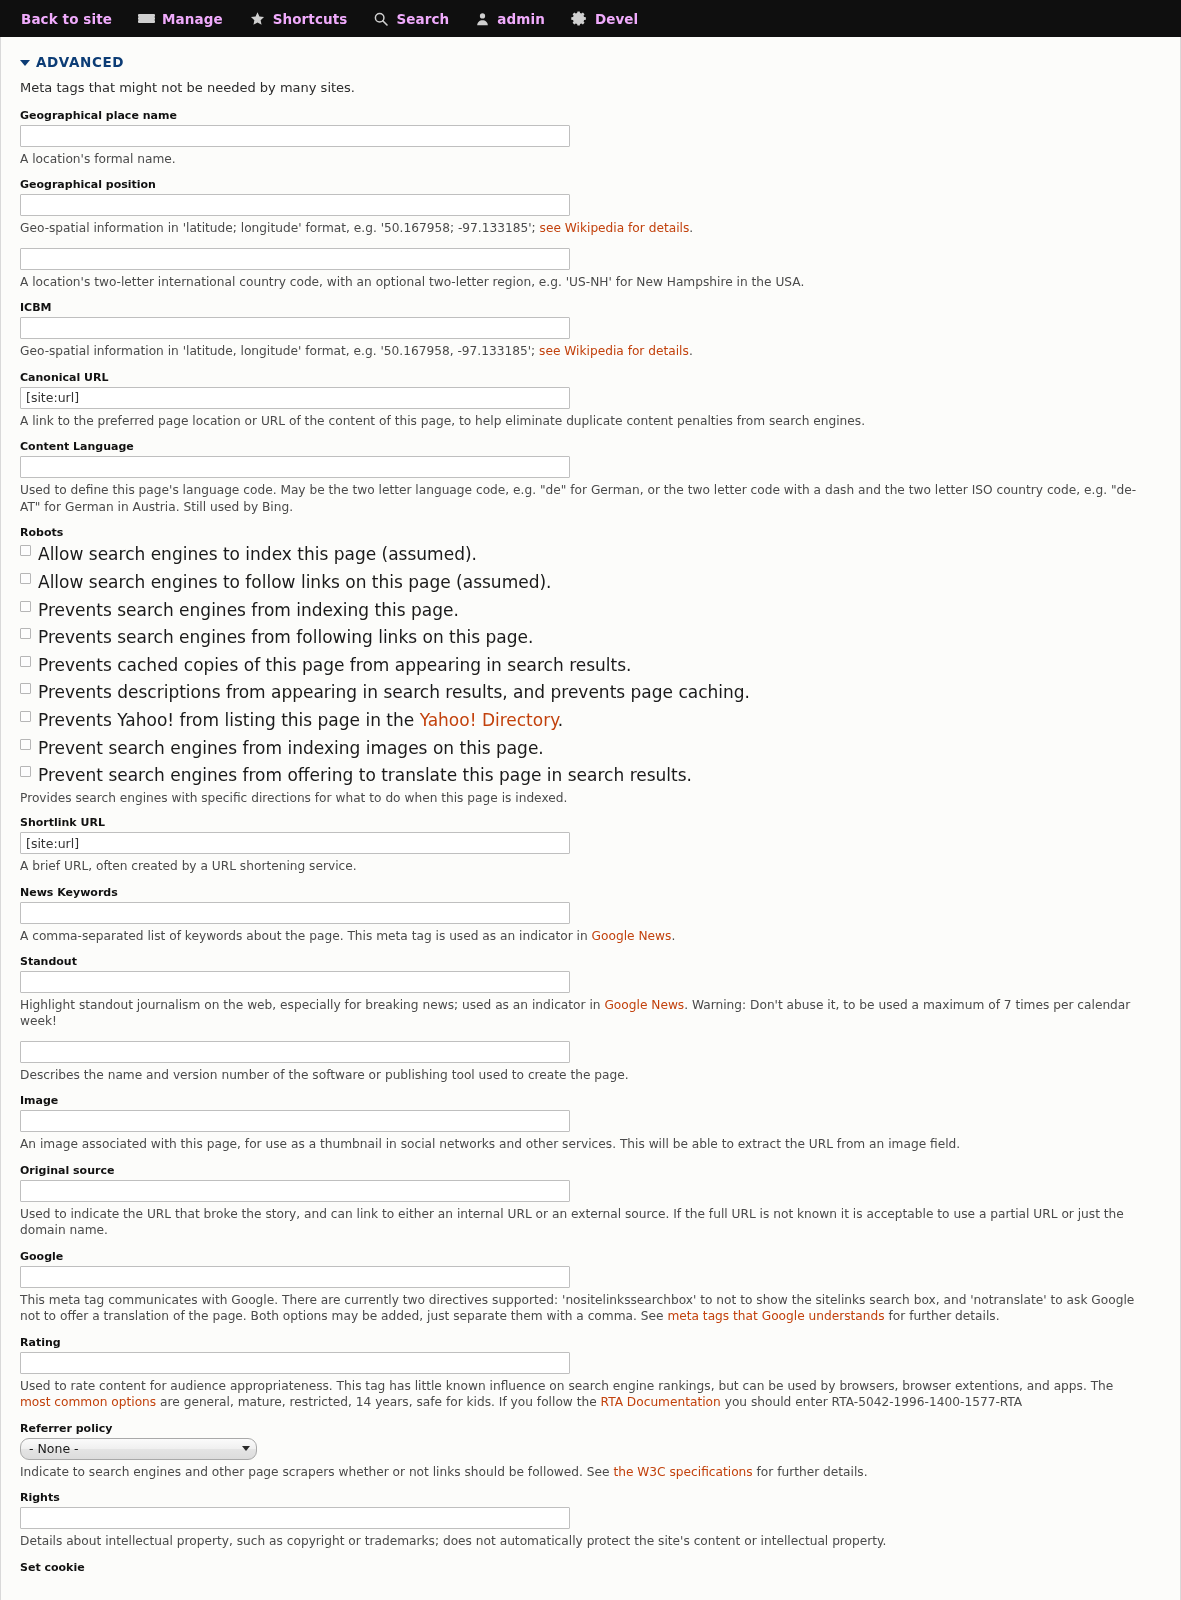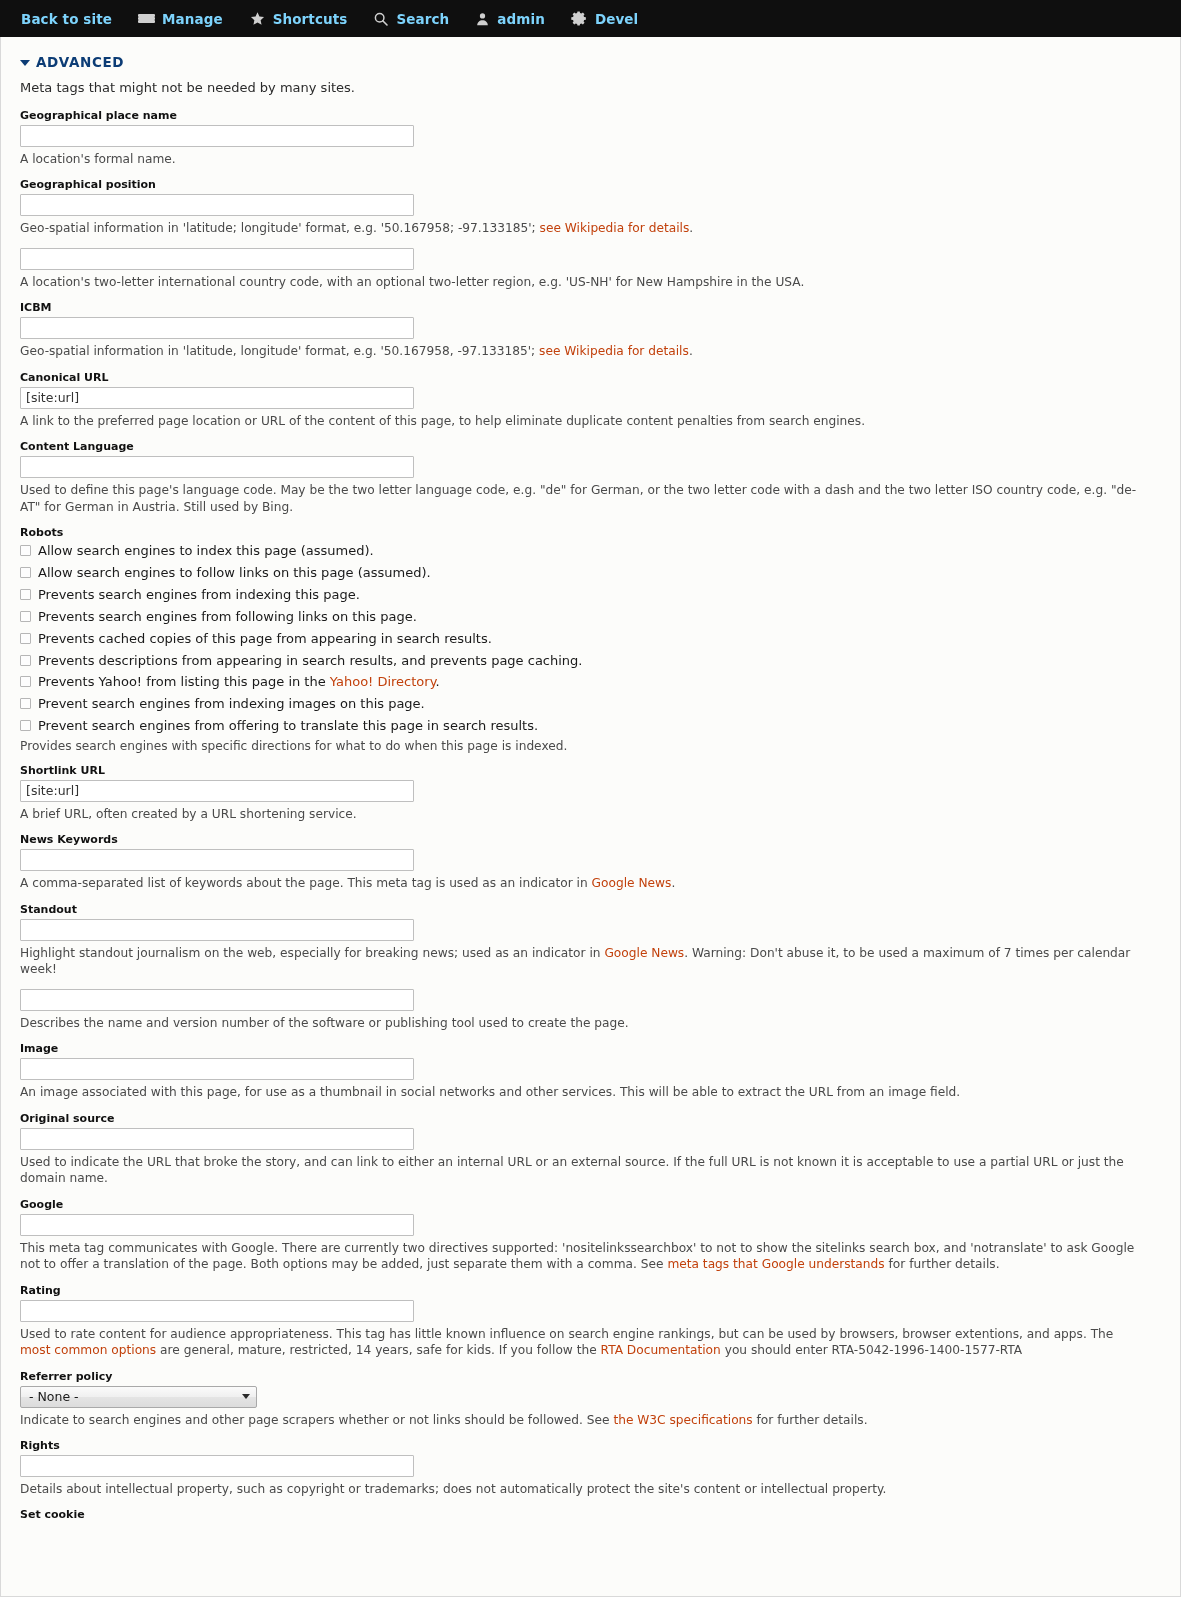--- a/index.html
+++ b/index.html
@@ -20,21 +20,21 @@
     color: #ffffff;
   }
   .tb-item {
     display: flex;
     align-items: center;
     gap: 7px;
     padding: 16px 13px;
     height: 37px;
     font-size: 13.5px;
     font-weight: bold;
-    color: #7dd3fc;
+    color: #f0abfc;
     letter-spacing: .1px;
     white-space: nowrap;
   }
   .tb-item .ico { display: inline-flex; align-items: center; justify-content: center; }
 
   
   .ico-burger { width: 17px; height: 13px; flex-direction: column; justify-content: space-between; }
   .ico-burger i { display: block; width: 17px; height: 3px; background: #cfcfcf; border-radius: 1px; }
 
   
@@ -79,21 +79,21 @@
   
   .form-item { margin: 0 0 11px 0; }
   .lbl {
     display: block;
     font-size: 11px;
     font-weight: bold;
     color: #111;
     margin: 0 0 3px 0;
   }
   .txt {
-    width: 394px;
+    width: 550px;
     height: 22px;
     border: 1px solid #bfbfbf;
     background: #ffffff;
     font-size: 12.5px;
     font-family: "DejaVu Sans", "Liberation Sans", sans-serif;
     color: #333;
     padding: 2px 5px;
     display: block;
     border-radius: 1px;
   }
@@ -115,29 +115,29 @@
     margin: 0 0 3px 0;
   }
   .cb {
     width: 11px; height: 11px;
     border: 1px solid #b6b6b6;
     background: #fdfdfd;
     border-radius: 1px;
     flex: 0 0 auto;
     margin-top: 3px;
   }
-  .cb-txt { font-size: 13px; color: #1a1a1a; line-height: 1.45; }
+  .cb-txt { font-size: 17px; color: #1a1a1a; line-height: 1.45; }
   .desc-tight { font-size: 12.2px; color: #4a4a4a; margin: 2px 0 0 0; }
 
   
   .sel-wrap {
     width: 237px;
     height: 22px;
     border: 1px solid #a9a9a9;
-    border-radius: 2px;
+    border-radius: 9px;
     background: linear-gradient(to bottom, #fbfbfb 0%, #f0f0f0 48%, #e4e4e4 52%, #dcdcdc 100%);
     display: flex;
     align-items: center;
     justify-content: space-between;
     padding: 0 6px 0 8px;
     font-size: 12.5px;
     color: #1a1a1a;
   }
   .sel-caret {
     width: 0; height: 0;

